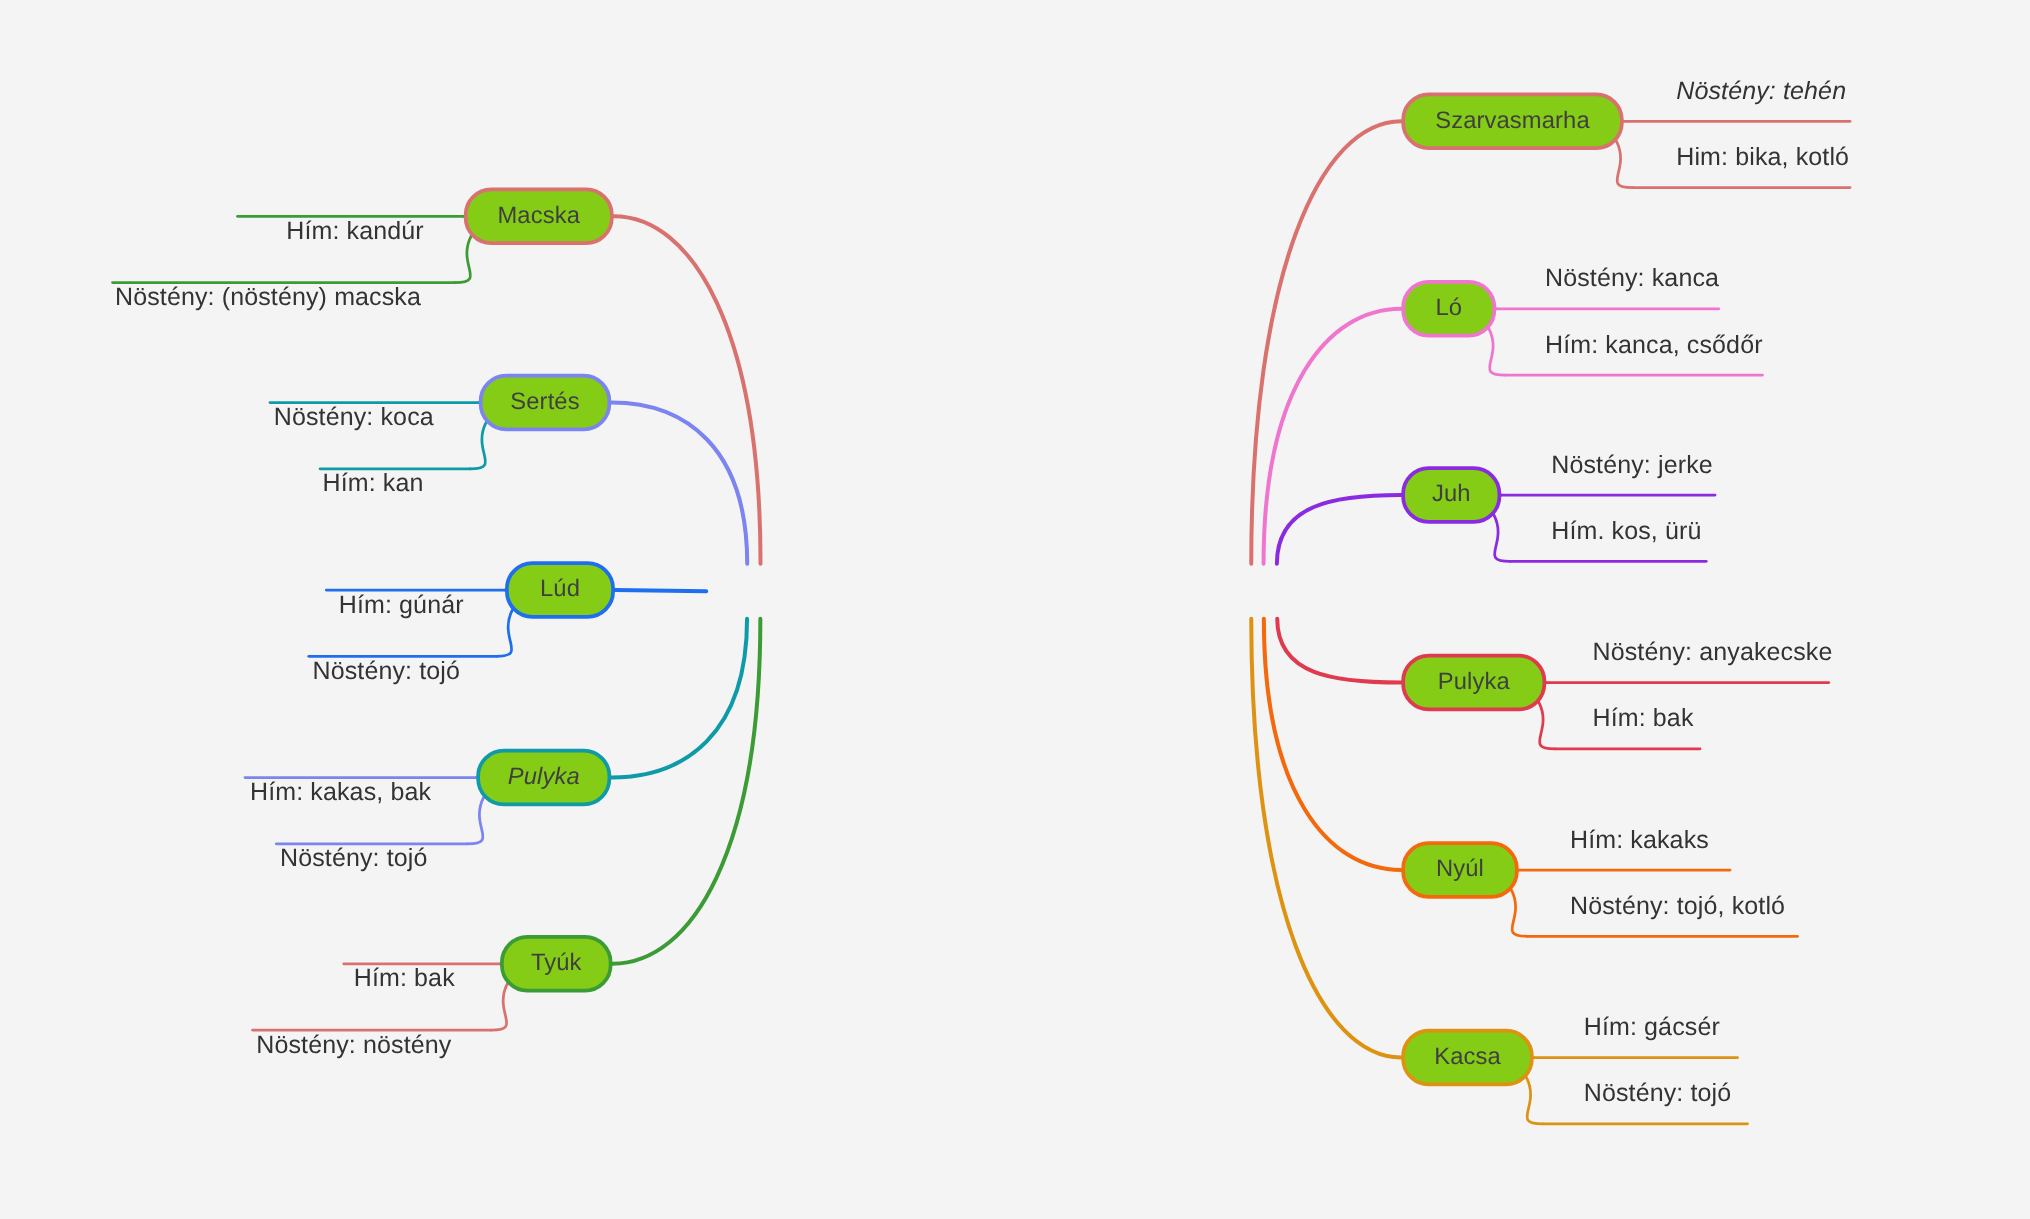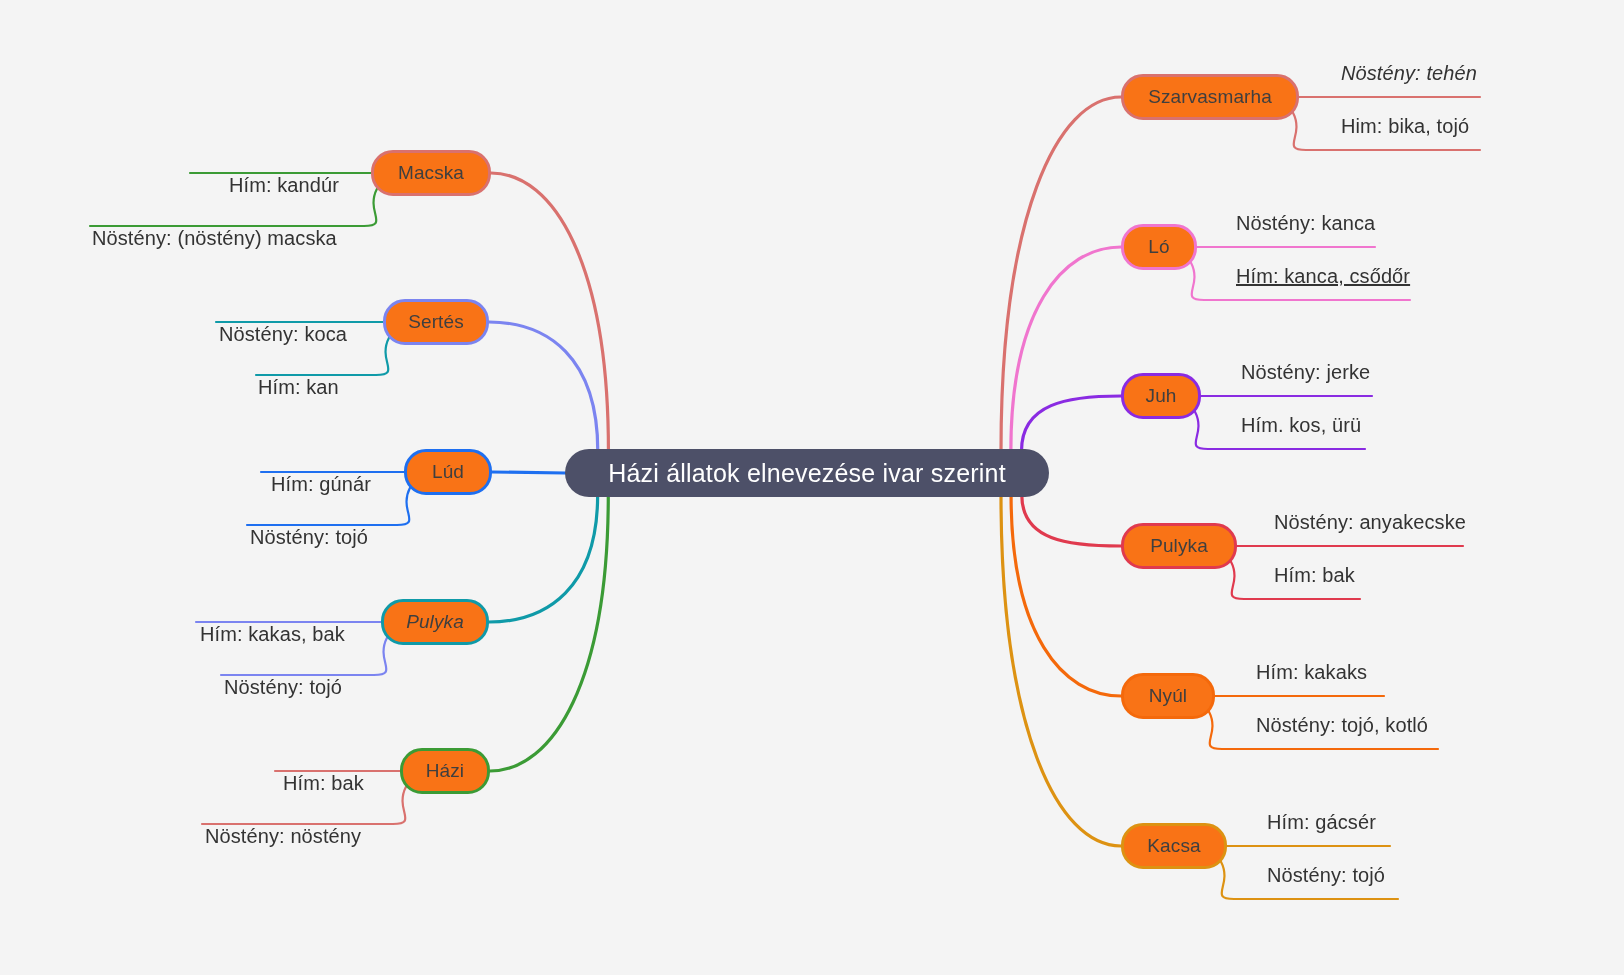--- a/index.html
+++ b/index.html
@@ -20,21 +20,21 @@
   #wires {
     position: absolute;
     left: 0;
     top: 0;
     width: 1624px;
     height: 975px;
     pointer-events: none;
   }
   .node {
     position: absolute;
-    background: #f97316;
+    background: #84cc16;
     border-style: solid;
     border-width: 3px;
     border-radius: 22px;
     display: flex;
     align-items: center;
     justify-content: center;
     box-sizing: border-box;
     font-size: 19px;
     color: #3f3f3f;
     white-space: nowrap;
@@ -119,23 +119,20 @@
       <path d="M 196 622 L 381 622" stroke="#7b84f0" stroke-width="2.2" fill="none" stroke-linecap="round"></path>
       <path d="M 387 637.64 C 375 660.8032, 400 675, 374 675" stroke="#7b84f0" stroke-width="2.2" fill="none" stroke-linecap="round"></path>
       <path d="M 221 675 L 374 675" stroke="#7b84f0" stroke-width="2.2" fill="none" stroke-linecap="round"></path>
       <path d="M 608.2857142857143 495 C 608.2857142857143 679.76, 553.8742857142857 771, 490 771" stroke="#3b9b35" stroke-width="3.2" fill="none" stroke-linecap="round"></path>
       <path d="M 400 771 L 400 771" stroke="#d9716e" stroke-width="2.2" fill="none" stroke-linecap="round"></path>
       <path d="M 275 771 L 400 771" stroke="#d9716e" stroke-width="2.2" fill="none" stroke-linecap="round"></path>
       <path d="M 406 786.64 C 394 809.8032, 419 824, 393 824" stroke="#d9716e" stroke-width="2.2" fill="none" stroke-linecap="round"></path>
       <path d="M 202 824 L 393 824" stroke="#d9716e" stroke-width="2.2" fill="none" stroke-linecap="round"></path>
     </svg>
 
-  <div id="center-node" style="left: 565px; top: 449px; width: 484px; height: 48px; background: rgb(77, 80, 104); color: rgb(255, 255, 255);">
-    <span>Házi állatok elnevezése ivar szerint</span>
-  </div>
 
   <div id="nodes-layer">
       <div class="node" style="left: 1121px; top: 74px; width: 178px; height: 46px; border-color: rgb(217, 113, 110);">
         <span>Szarvasmarha</span>
       </div>
       <div class="node" style="left: 1121px; top: 224px; width: 76px; height: 46px; border-color: rgb(240, 117, 206);">
         <span>Ló</span>
       </div>
       <div class="node" style="left: 1121px; top: 373px; width: 80px; height: 46px; border-color: rgb(138, 43, 226);">
         <span>Juh</span>
@@ -155,28 +152,28 @@
       <div class="node" style="left: 383px; top: 299px; width: 106px; height: 46px; border-color: rgb(123, 132, 240);">
         <span>Sertés</span>
       </div>
       <div class="node" style="left: 404px; top: 449px; width: 88px; height: 46px; border-color: rgb(30, 111, 240);">
         <span>Lúd</span>
       </div>
       <div class="node" style="left: 381px; top: 599px; width: 108px; height: 46px; border-color: rgb(15, 154, 168); font-style: italic;">
         <span>Pulyka</span>
       </div>
       <div class="node" style="left: 400px; top: 748px; width: 90px; height: 46px; border-color: rgb(59, 155, 53);">
-        <span>Házi</span>
+        <span>Tyúk</span>
       </div>
     </div>
   <div id="leaves-layer">
       <div class="leaf right" style="left: 1341px; top: 62px; font-style: italic;">Nöstény: tehén</div>
-      <div class="leaf right" style="left: 1341px; top: 115px;">Him: bika, tojó</div>
+      <div class="leaf right" style="left: 1341px; top: 115px;">Him: bika, kotló</div>
       <div class="leaf right" style="left: 1236px; top: 212px;">Nöstény: kanca</div>
-      <div class="leaf right" style="left: 1236px; top: 265px; text-decoration: underline;">Hím: kanca, csődőr</div>
+      <div class="leaf right" style="left: 1236px; top: 265px;">Hím: kanca, csődőr</div>
       <div class="leaf right" style="left: 1241px; top: 361px;">Nöstény: jerke</div>
       <div class="leaf right" style="left: 1241px; top: 414px;">Hím. kos, ürü</div>
       <div class="leaf right" style="left: 1274px; top: 511px;">Nöstény: anyakecske</div>
       <div class="leaf right" style="left: 1274px; top: 564px;">Hím: bak</div>
       <div class="leaf right" style="left: 1256px; top: 661px; text-align: center;">Hím: kakaks</div>
       <div class="leaf right" style="left: 1256px; top: 714px;">Nöstény: tojó, kotló</div>
       <div class="leaf right" style="left: 1267px; top: 811px;">Hím: gácsér</div>
       <div class="leaf right" style="left: 1267px; top: 864px;">Nöstény: tojó</div>
       <div class="leaf left" style="left: 229px; top: 138px;">Hím: kandúr</div>
       <div class="leaf left" style="left: 92px; top: 191px;">Nöstény: (nöstény) macska</div>

